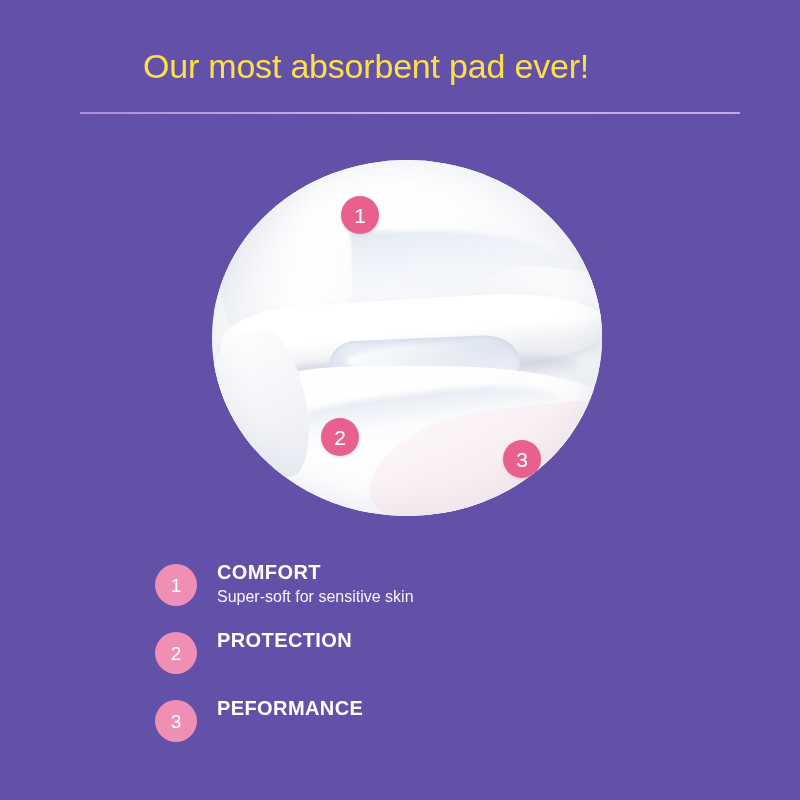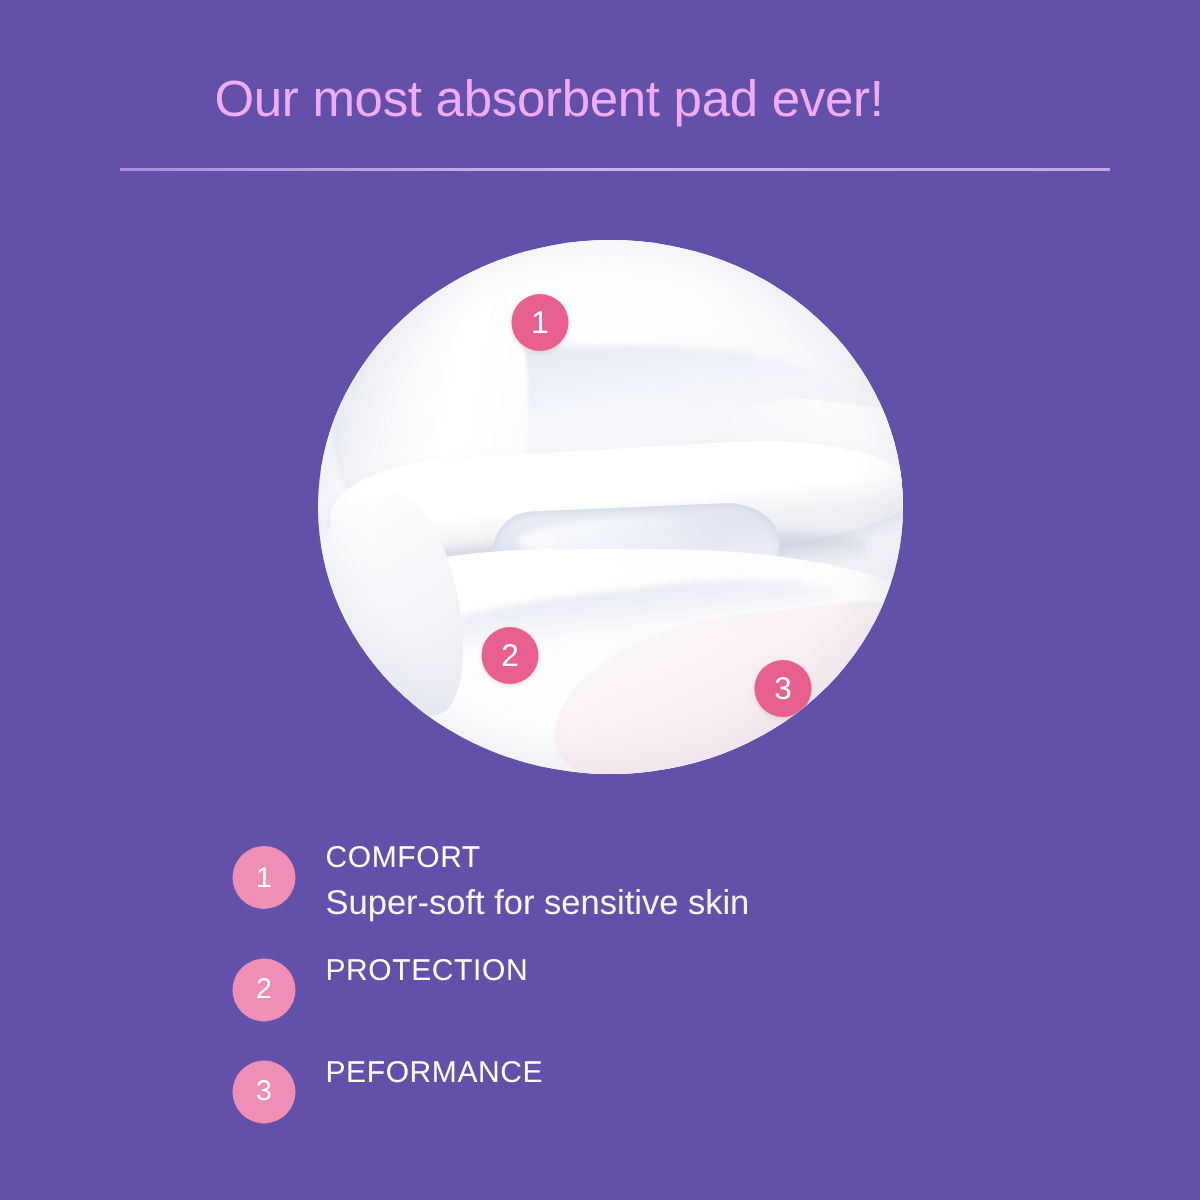--- a/index.html
+++ b/index.html
@@ -13,21 +13,21 @@
     font-family:"Liberation Sans", sans-serif;
     overflow:hidden;
     position:relative;
   }
 
   
   .headline {
     position:absolute;
     top:47px; left:0; width:732px;
     text-align:center;
-    color:#f0abfc;
+    color:#fde047;
     font-size:34px;
     font-weight:500;
     letter-spacing:-0.2px;
     white-space:nowrap;
   }
 
   .divider {
     position:absolute;
     top:112px; left:80px;
     width:660px; height:2px;
@@ -224,28 +224,28 @@
     font-weight:400;
     display:flex;
     align-items:center;
     justify-content:center;
     line-height:1;
   }
 
   .legend-title {
     color:#ffffff;
     font-size:20px;
-    font-weight:normal;
+    font-weight:bold;
     letter-spacing:.4px;
     line-height:1.25;
   }
 
   .legend-desc {
     color:#f7f4fb;
-    font-size:23px;
+    font-size:16px;
     font-weight:400;
     line-height:1.3;
     margin-top:2px;
     white-space:nowrap;
   }
 </style>
 </head>
 <body>
 
 <div class="headline">Our most absorbent pad ever!</div>

